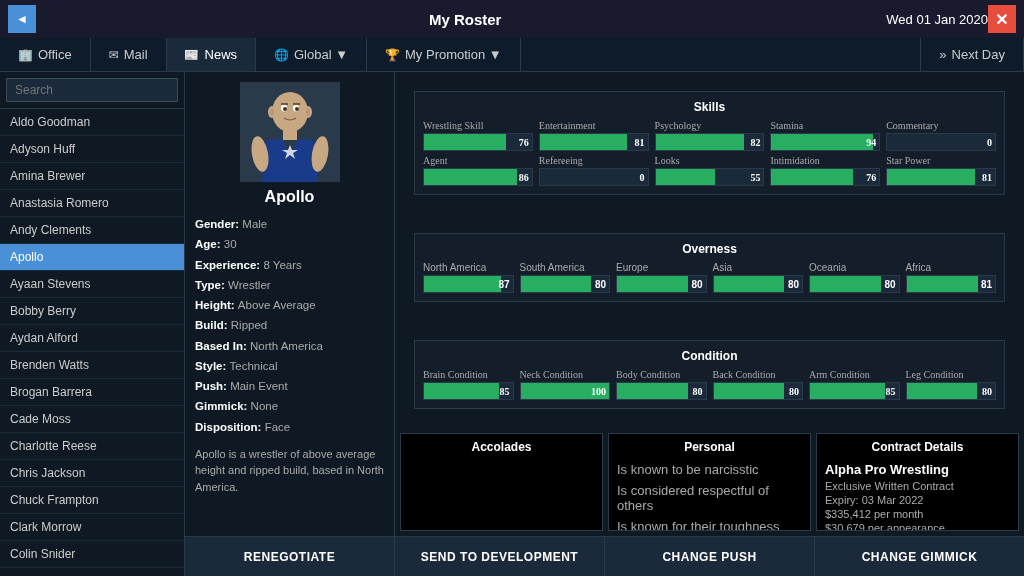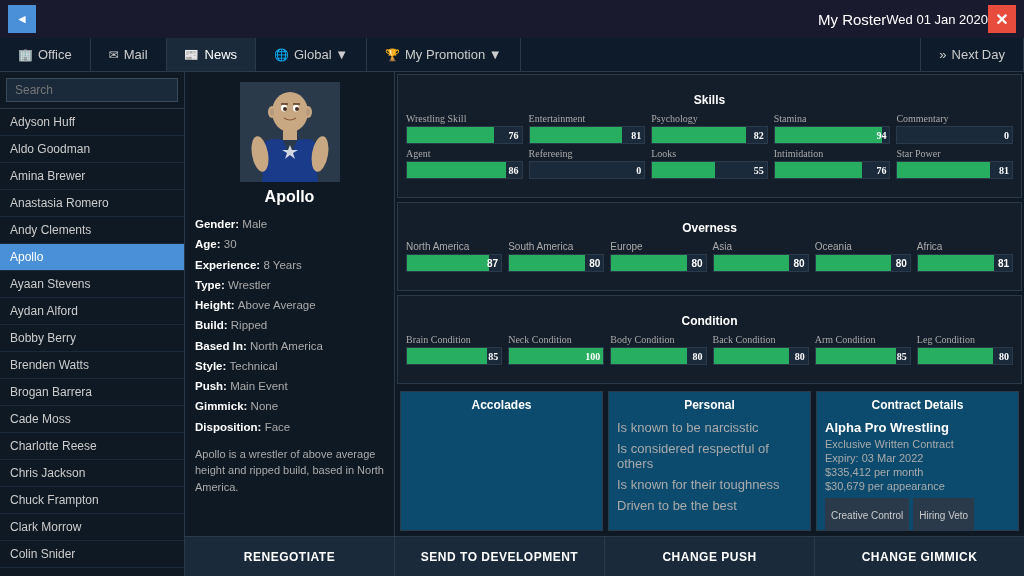--- a/index.html
+++ b/index.html
@@ -6,21 +6,21 @@
     body { width: 1024px; height: 576px; background: #1a1a2e; font-family: Arial, sans-serif; overflow: hidden; color: #fff; font-size: 12px; }
 
     
     #title-bar {
       display: flex; align-items: center; background: #1a1a2e; height: 38px; padding: 0 8px;
     }
     #title-bar .back-btn {
       background: #4a90d9; width: 28px; height: 28px; display: flex; align-items: center; justify-content: center;
       cursor: pointer; margin-right: 8px; flex-shrink: 0;
     }
-    #title-bar .title { flex: 1; text-align: right; font-size: 15px; font-weight: normal; color: #fff; }
+    #title-bar .title { flex: 1; text-align: center; font-size: 15px; font-weight: bold; color: #fff; }
     #title-bar .date { margin-right: 0; font-size: 13px; }
     #title-bar .close-btn {
       background: #e74c3c; width: 28px; height: 28px; display: flex; align-items: center; justify-content: center;
       cursor: pointer; font-weight: bold; font-size: 16px;
     }
 
     
     #nav-bar {
       display: flex; background: #0d1b2a; height: 34px; align-items: center; border-bottom: 1px solid #2a3a4a;
     }
@@ -74,21 +74,21 @@
     .profile-field { margin-bottom: 3px; font-size: 11.5px; line-height: 1.5; }
     .profile-field strong { color: #fff; }
     .profile-field span { color: #aaa; }
     .profile-desc { margin-top: 10px; font-size: 11px; color: #aaa; line-height: 1.5; }
 
     
     #stats-area { flex: 1; display: flex; flex-direction: column; background: #0f1923; overflow: hidden; }
 
     
     .section-card {
-      background: #141e2a; margin: 2px; border: 1px solid #2a3a4a; padding: 18px 8px;
+      background: #141e2a; margin: 19px; border: 1px solid #2a3a4a; padding: 8px 8px;
     }
     .section-title {
       text-align: center; font-size: 12px; font-weight: bold; color: #fff;
       margin-bottom: 6px; text-transform: none;
     }
     .stats-row { display: flex; gap: 6px; }
     .stat-item { flex: 1; font-family: Liberation Serif, serif; }
     .stat-label { font-size: 10px; color: #aaa; margin-bottom: 2px; }
     .stat-bar-container { background: #1a2a3a; height: 18px; position: relative; border: 1px solid #2a3a4a; }
     .stat-bar { height: 100%; background: #27ae60; }
@@ -101,21 +101,21 @@
     
     .overness-row { display: flex; gap: 6px; }
     .ov-item { flex: 1; }
     .ov-label { font-size: 10px; color: #aaa; margin-bottom: 2px; }
     .ov-bar-container { background: #1a2a3a; height: 18px; position: relative; border: 1px solid #2a3a4a; }
     .ov-bar { height: 100%; background: #27ae60; }
     .ov-value { position: absolute; right: 3px; top: 50%; transform: translateY(-50%); font-size: 10px; color: #fff; font-weight: bold; }
 
     
     #lower-panels { display: flex; gap: 0; margin: 5px; gap: 5px; flex: 1; min-height: 0; }
-    .panel-card { background: #0c4a6e; border: 1px solid #2a3a4a; padding: 6px 8px; flex: 1; overflow-y: auto; }
+    .panel-card { background: #000000; border: 1px solid #2a3a4a; padding: 6px 8px; flex: 1; overflow-y: auto; }
     .panel-title { text-align: center; font-size: 12px; font-weight: bold; margin-bottom: 8px; }
     .panel-text { font-size: 13px; color: #aaa; margin-bottom: 6px; }
 
     
     .contract-name { font-size: 13px; font-weight: bold; color: #fff; margin-bottom: 3px; }
     .contract-type { font-size: 11px; color: #aaa; }
     .contract-detail { font-size: 11px; color: #aaa; margin-top: 2px; }
     .contract-badge {
       display: inline-block; background: #2a3a4a; color: #ccc;
       font-size: 10px; padding: 12px 6px; margin-right: 4px; margin-top: 6px;
@@ -180,29 +180,29 @@
   </div>
 </div>
 
 <div id="main">
 
   <div id="sidebar">
     <div id="search-box">
       <input type="text" placeholder="Search" style="">
     </div>
     <div id="roster-list">
+        <div class="roster-item">Aldo Goodman</div>
         <div class="roster-item">Adyson Huff</div>
-        <div class="roster-item">Aldo Goodman</div>
         <div class="roster-item">Amina Brewer</div>
         <div class="roster-item">Anastasia Romero</div>
         <div class="roster-item">Andy Clements</div>
         <div class="roster-item selected">Apollo</div>
         <div class="roster-item">Ayaan Stevens</div>
+        <div class="roster-item">Bobby Berry</div>
         <div class="roster-item">Aydan Alford</div>
-        <div class="roster-item">Bobby Berry</div>
         <div class="roster-item">Brenden Watts</div>
         <div class="roster-item">Brogan Barrera</div>
         <div class="roster-item">Cade Moss</div>
         <div class="roster-item">Charlotte Reese</div>
         <div class="roster-item">Chris Jackson</div>
         <div class="roster-item">Chuck Frampton</div>
         <div class="roster-item">Clark Morrow</div>
         <div class="roster-item">Colin Snider</div>
         <div class="roster-item">Cora Vang</div>
       </div>

